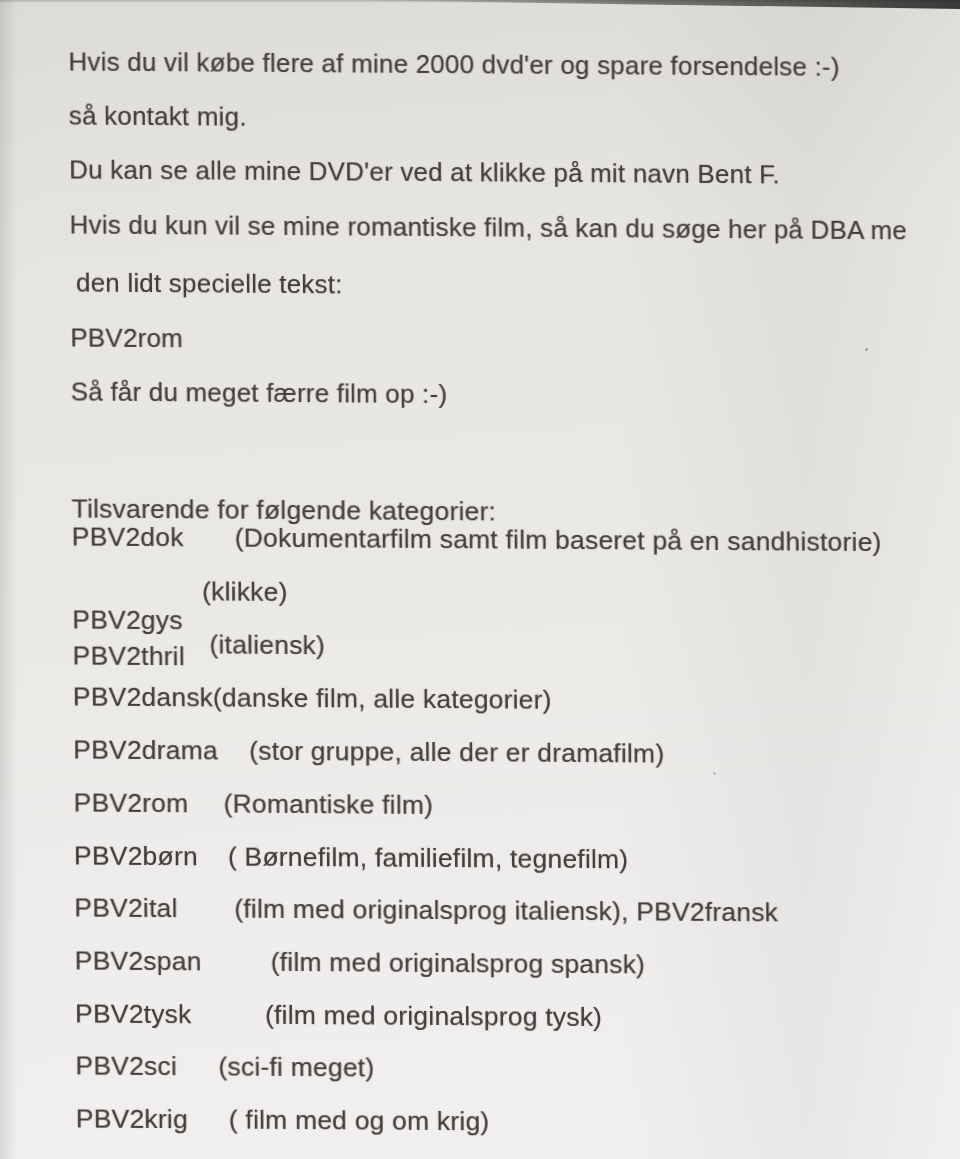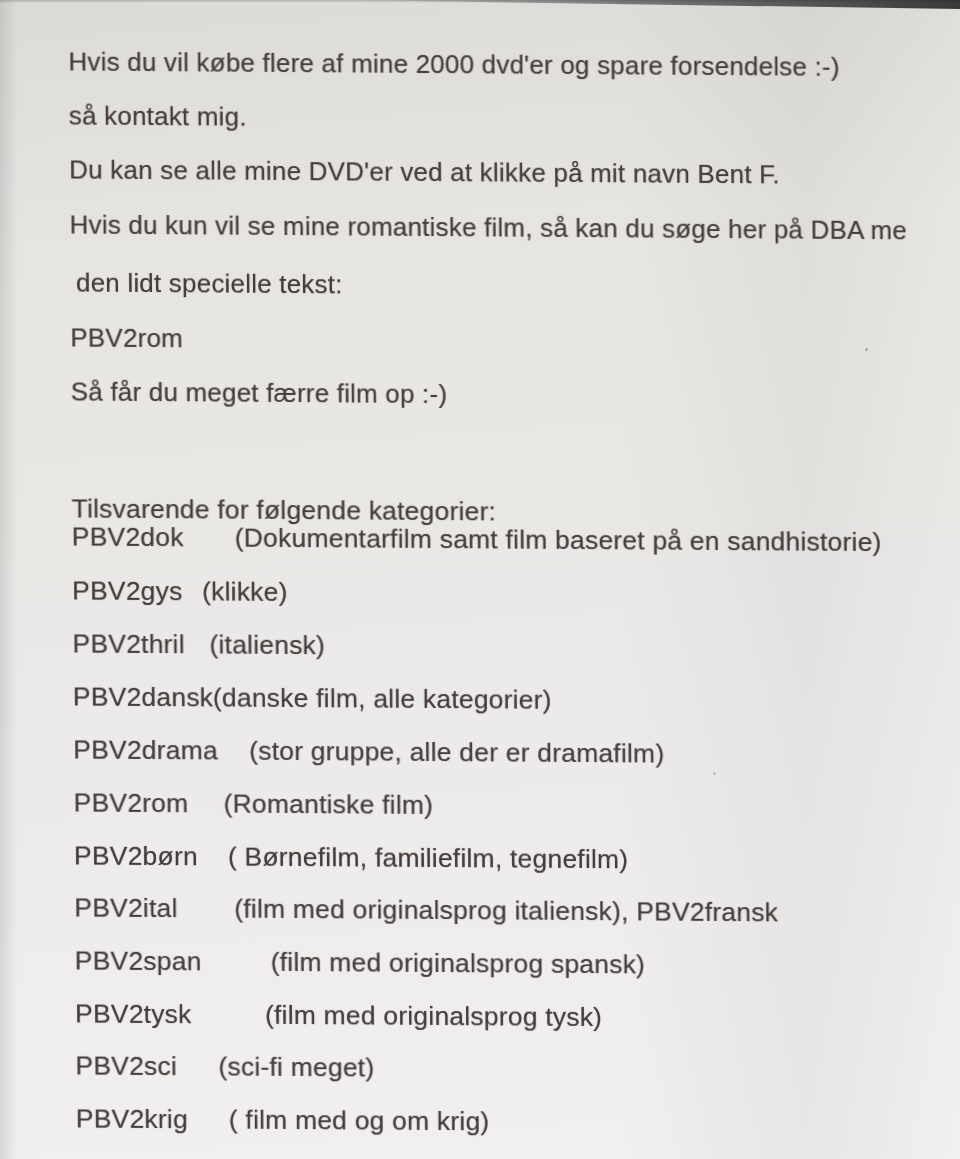--- a/index.html
+++ b/index.html
@@ -90,22 +90,22 @@
     position: absolute;
     left: 68px;
     display: flex;
     font-size: 26.5px;
     letter-spacing: 0.2px;
     white-space: nowrap;
   }
   .cat-row .code { flex: 0 0 auto; }
   .cat-row .desc { flex: 0 0 auto; }
   #row-0  { top: 521px; }  #row-0  .code { width: 163px; }
-  #row-1  { top: 575px; }  #row-1  .code { width: 130px; }
-  #row-2  { top: 628px; }  #row-2  .code { width: 137px; }
+  #row-1  { top: 575px; }  #row-1  .code { width: 130px; margin-top: 29px; }
+  #row-2  { top: 628px; }  #row-2  .code { width: 137px; margin-top: 12px; }
   #row-3  { top: 681px; }  #row-3  .code { width: 140px; }
   #row-4  { top: 734px; }  #row-4  .code { width: 176px; }
   #row-5  { top: 787px; }  #row-5  .code { width: 150px; }
   #row-6  { top: 840px; }  #row-6  .code { width: 154px; }
   #row-7  { top: 892px; }  #row-7  .code { width: 160px; }
   #row-8  { top: 945px; }  #row-8  .code { width: 196px; }
   #row-9  { top: 998px; }  #row-9  .code { width: 190px; }
   #row-10 { top: 1050px; } #row-10 .code { width: 143px; }
   #row-11 { top: 1103px; } #row-11 .code { width: 153px; }
 </style>

